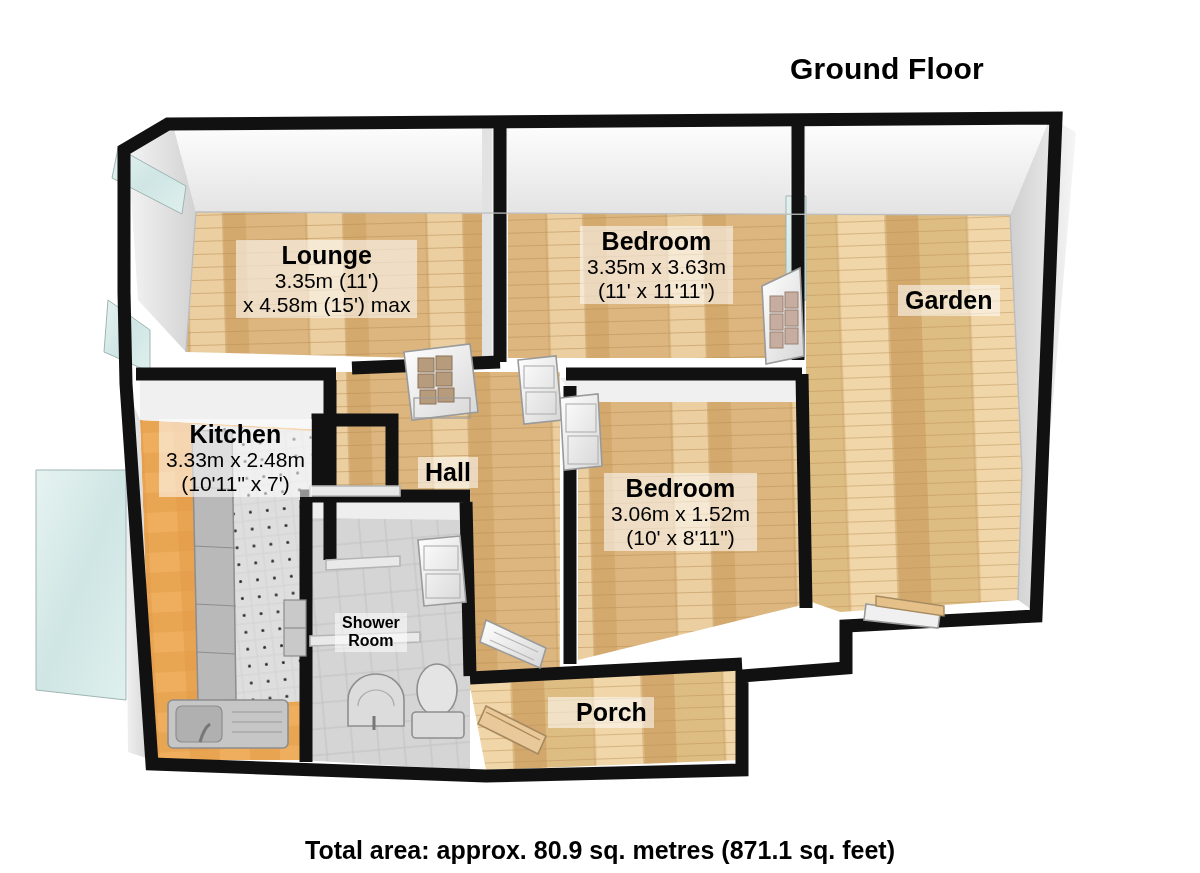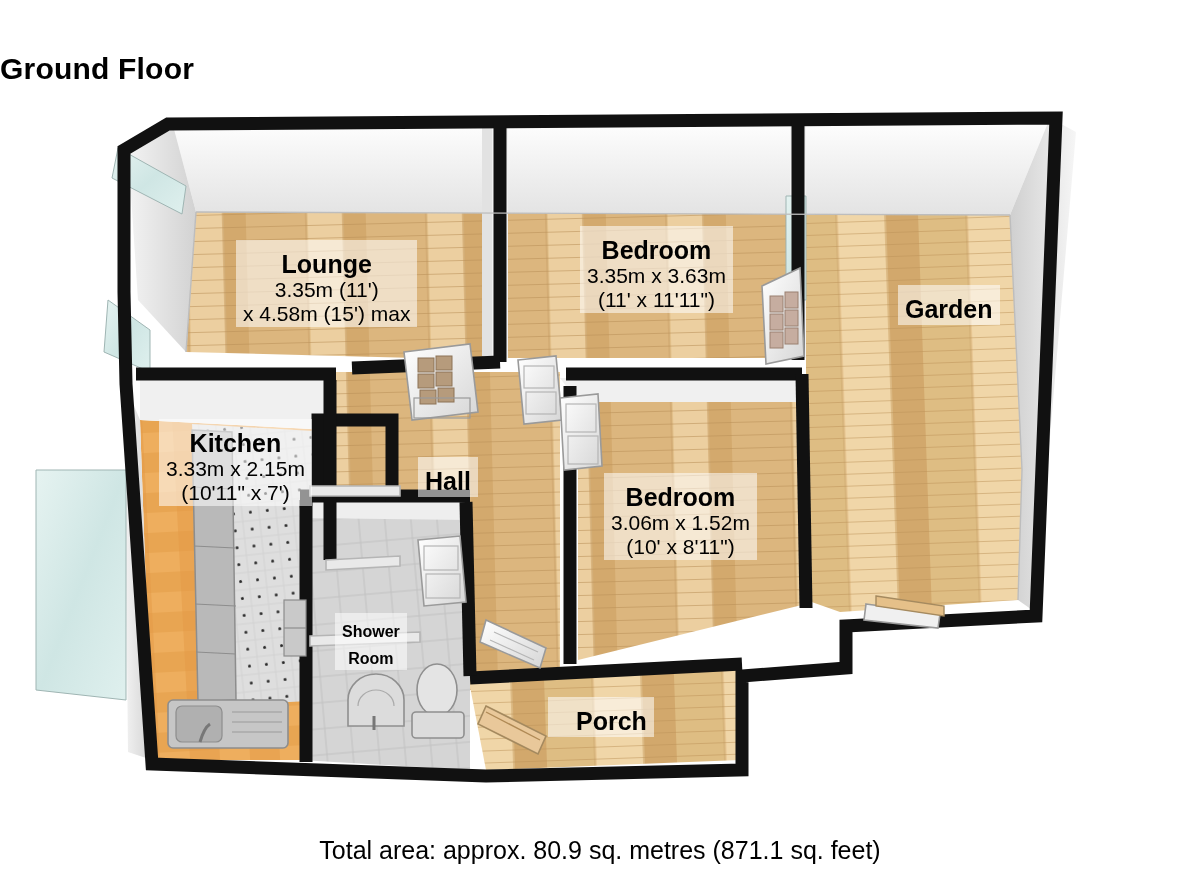--- a/index.html
+++ b/index.html
@@ -1,38 +1,38 @@
 <!DOCTYPE html>
 <html><head>
 <meta charset="utf-8">
 <style>
   html,body{margin:0;padding:0;background:#ffffff;}
   body{width:1200px;height:873px;position:relative;overflow:hidden;
        font-family:"Liberation Sans","DejaVu Sans",sans-serif;color:#000;}
 
   .title{
-    position:absolute;left:0;top:52px;width:984px;text-align:left;
+    position:absolute;left:0;top:52px;width:984px;text-align:right;
     font-size:30px;font-weight:bold;letter-spacing:.2px;
   }
   .footer{
     position:absolute;left:0;top:836px;width:1200px;text-align:center;
-    font-size:25px;font-weight:normal;
+    font-size:25px;font-weight:bold;
   }
 
   #plan{position:absolute;left:0;top:0;width:1200px;height:873px;}
 
   
   .lbl{
     position:absolute;text-align:center;color:#000;
     background:rgba(255,255,255,.55);
     padding:1px 7px 2px 7px;
     line-height:1.12;
     white-space:nowrap;
   }
-  .lbl .nm{font-size:25px;font-weight:bold;display:block;margin-top:9px;}
+  .lbl .nm{font-size:25px;font-weight:bold;display:block;}
   .lbl .dim{font-size:21px;font-weight:normal;display:block;}
   .lbl.two .nm{font-size:16px;}
 
   #lbl-lounge{left:236px;top:240px;}
   #lbl-bed1  {left:580px;top:226px;}
   #lbl-bed2  {left:604px;top:473px;}
   #lbl-kitchen{left:159px;top:419px;}
   #lbl-hall  {left:418px;top:457px;text-align:center;}
   #lbl-shower{left:335px;top:613px;}
   #lbl-porch {left:548px;top:697px;padding-left:28px;}
@@ -321,21 +321,21 @@
 </div>
 
 <div class="lbl" id="lbl-bed2">
   <span class="nm">Bedroom</span>
   <span class="dim">3.06m x 1.52m</span>
   <span class="dim">(10' x 8'11")</span>
 </div>
 
 <div class="lbl" id="lbl-kitchen">
   <span class="nm">Kitchen</span>
-  <span class="dim">3.33m x 2.15m</span>
+  <span class="dim">3.33m x 2.48m</span>
   <span class="dim">(10'11" x 7')</span>
 </div>
 
 <div class="lbl" id="lbl-hall">
   <span class="nm">Hall</span>
 </div>
 
 <div class="lbl two" id="lbl-shower">
   <span class="nm">Shower</span>
   <span class="nm">Room</span>

